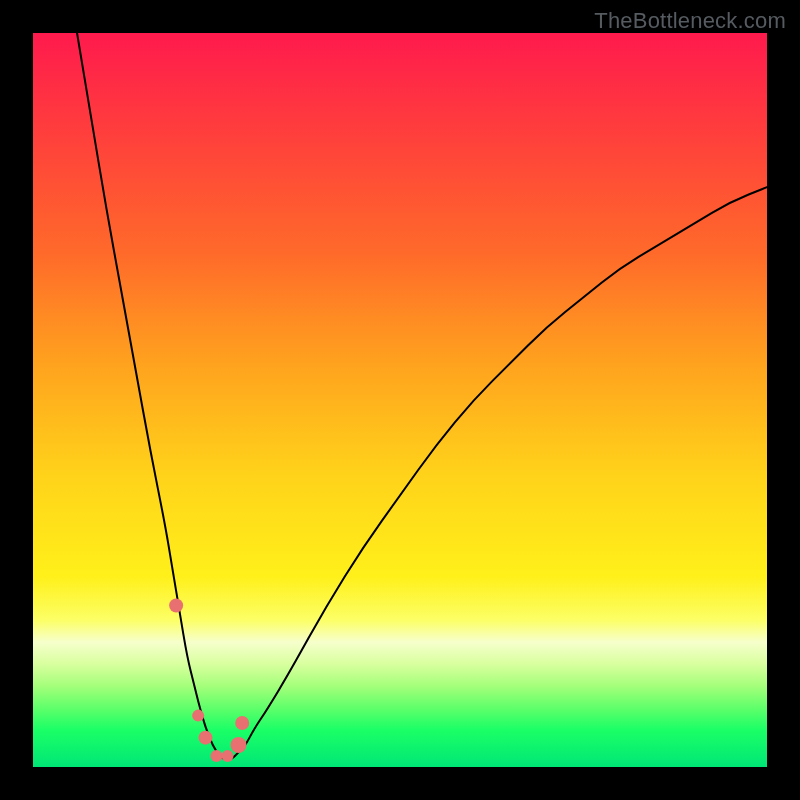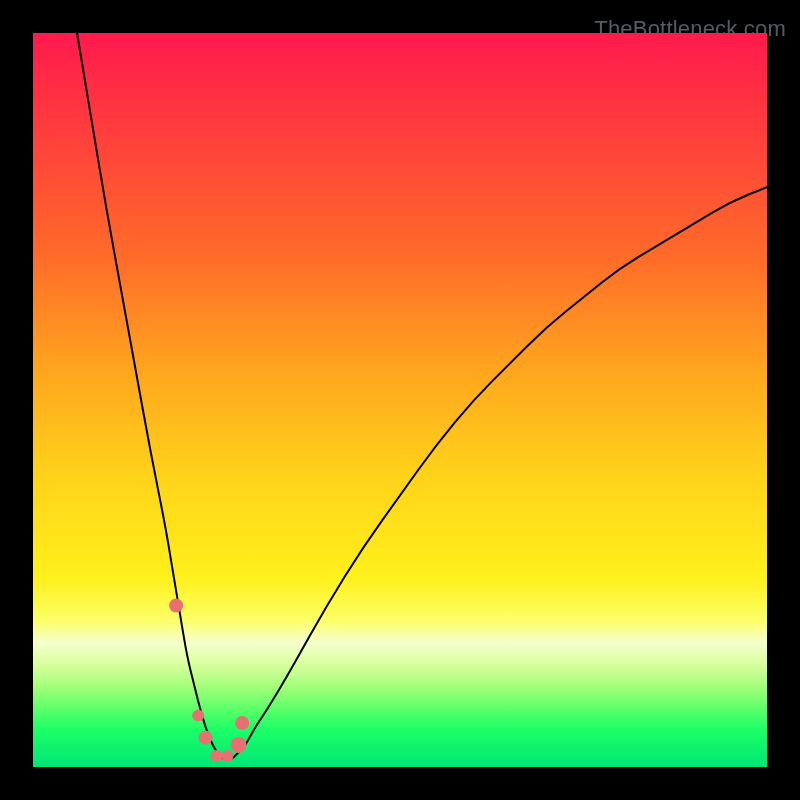--- a/index.html
+++ b/index.html
@@ -36,21 +36,21 @@
       #f6ffcc 83%,
       #d8ff9e 86%,
       #a4ff7a 89%,
       #5eff6a 92%,
       #1aff66 95%,
       #00e676 100%
     );
   }
   .watermark {
     position: absolute;
-    top: 16px;
+    top: 8px;
     right: 14px;
     color: #555b60;
     font-size: 22px;
     letter-spacing: 0.2px;
     user-select: none;
   }
   svg.curve {
     position: absolute;
     left: 0;
     top: 0;

